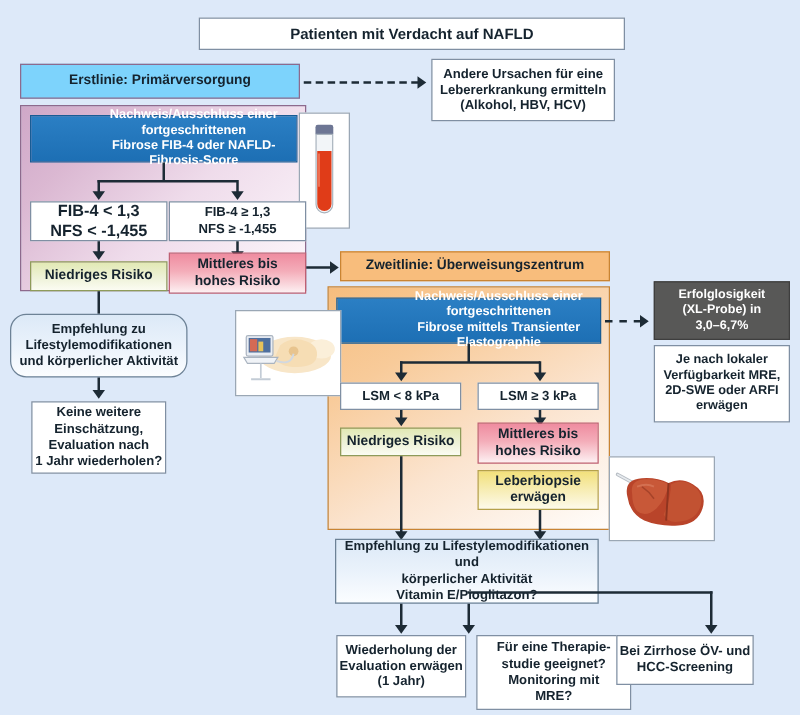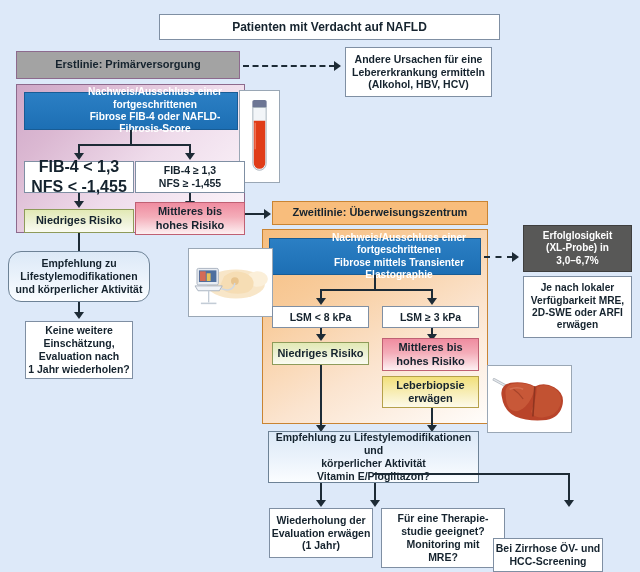--- a/index.html
+++ b/index.html
@@ -50,21 +50,21 @@
     position: absolute;
     box-sizing: border-box;
     border: 1px solid #c98433;
     background: linear-gradient(150deg,#f6bd7e 0%, #f8cb9a 28%, #fbe4cf 62%, #fffdfb 100%);
   }
 
   .hdr-first {
     position: absolute;
     box-sizing: border-box;
     border: 1px solid #8d6a8d;
-    background: #a3a3a3;
+    background: #7dd3fc;
   }
   .hdr-second {
     position: absolute;
     box-sizing: border-box;
     border: 1px solid #c98433;
     background: #f8bd7c;
   }
 
   .blue-box {
     background: linear-gradient(180deg,#2b7fc4 0%, #1d6fb4 100%);
@@ -163,21 +163,21 @@
     </svg>
   </div>
 
   <div class="vline" style="left:130px; top:130px; height:15px;"></div>
   <div class="hline" style="left:78px; top:144px; width:112px;"></div>
   <div class="vline" style="left:78px; top:144px; height:10px;"></div>
   <div class="vline" style="left:189px; top:144px; height:10px;"></div>
   <div class="arrow-down" style="left:74px; top:153px;"></div>
   <div class="arrow-down" style="left:185px; top:153px;"></div>
 
-  <div class="box white-box" style="left:24px; top:161px; width:110px; height:32px; font-size:16px;">FIB-4 &lt; 1,3
+  <div class="box white-box" style="left:24px; top:161px; width:110px; height:32px; font-size:13px;">FIB-4 &lt; 1,3
 NFS &lt; -1,455</div>
   <div class="box white-box" style="left:135px; top:161px; width:110px; height:32px; font-size:10.5px;">FIB-4 ≥ 1,3
 NFS ≥ -1,455</div>
 
   <div class="vline" style="left:78px; top:193px; height:10px;"></div>
   <div class="vline" style="left:189px; top:193px; height:10px;"></div>
   <div class="arrow-down" style="left:74px; top:201px;"></div>
   <div class="arrow-down" style="left:185px; top:201px;"></div>
 
   <div class="box green-box" style="left:24px; top:209px; width:110px; height:24px; font-size:11px;">Niedriges Risiko</div>
@@ -297,16 +297,16 @@
   <div class="arrow-down" style="left:370px; top:500px;"></div>
   <div class="arrow-down" style="left:564px; top:500px;"></div>
 
   <div class="box white-box" style="left:269px; top:508px; width:104px; height:50px; font-size:10.5px;">Wiederholung der
 Evaluation erwägen
 (1 Jahr)</div>
   <div class="box white-box" style="left:381px; top:508px; width:124px; height:60px; font-size:10.5px;">Für eine Therapie-
 studie  geeignet?
 Monitoring mit
 MRE?</div>
-  <div class="box white-box" style="left:493px; top:508px; width:110px; height:34px; font-size:10.5px;margin-top:30px;">Bei Zirrhose ÖV- und
+  <div class="box white-box" style="left:493px; top:508px; width:110px; height:40px; font-size:10.5px;">Bei Zirrhose ÖV- und
 HCC-Screening</div>
 
 </div>
 
 </body></html>

